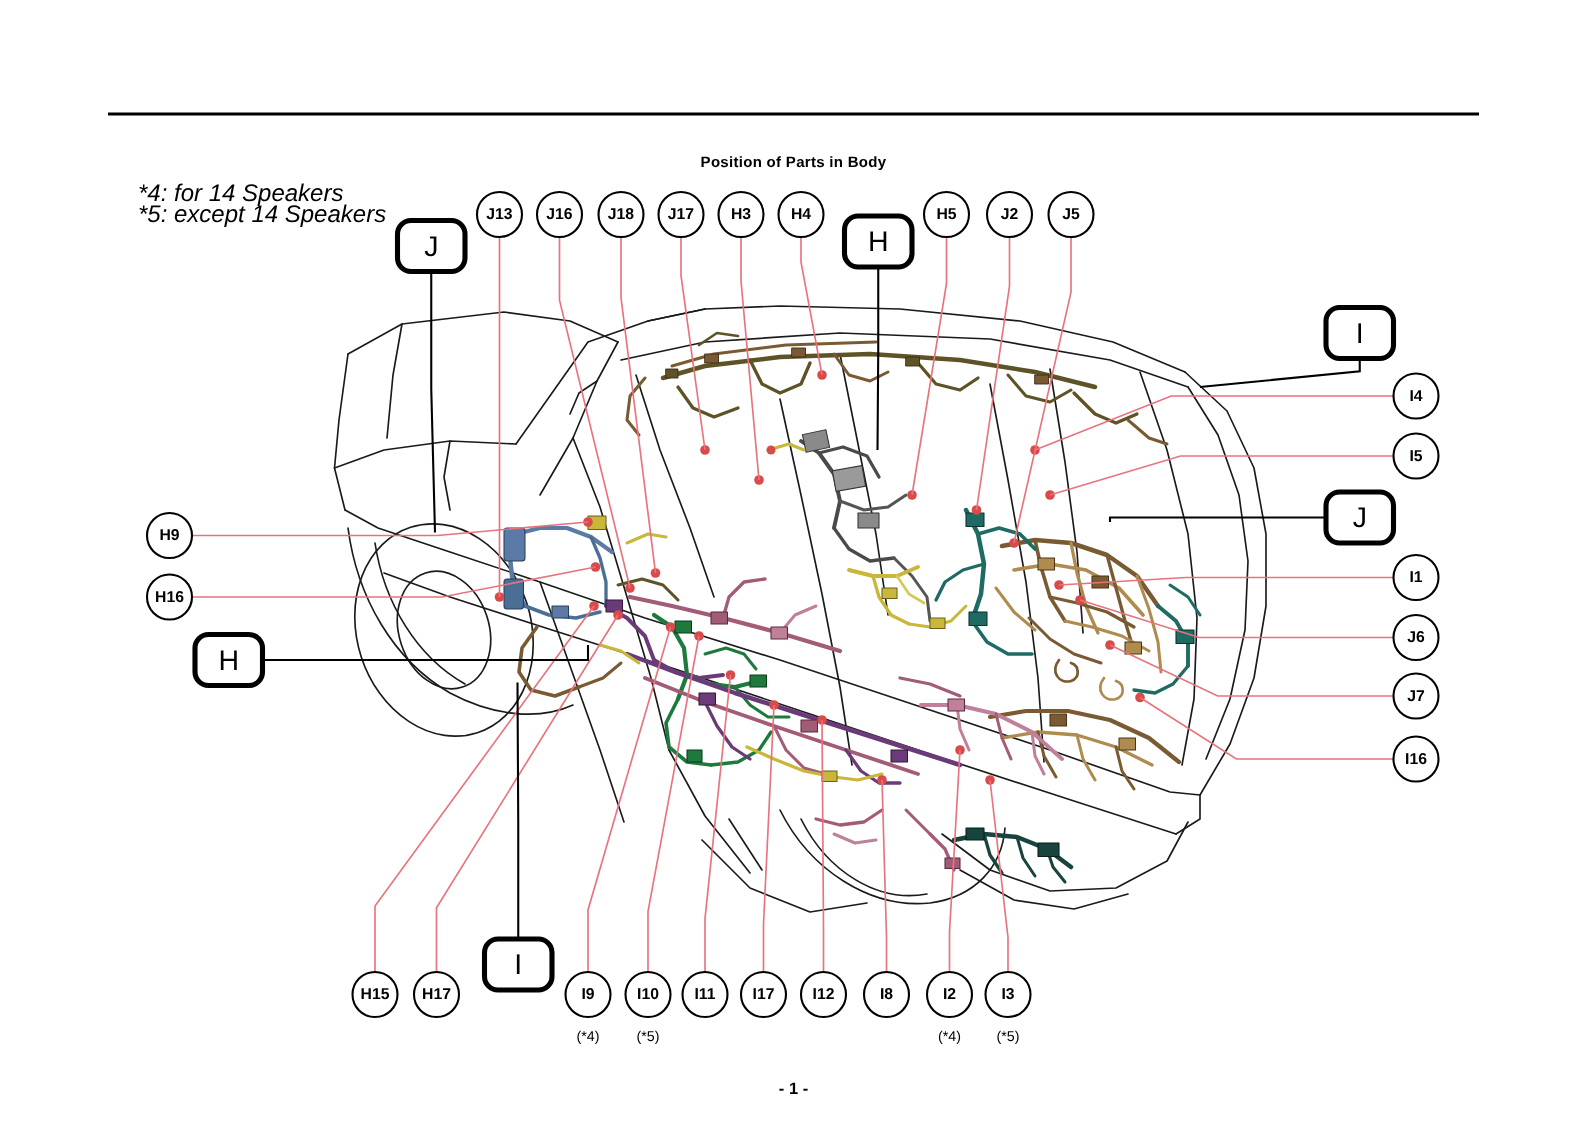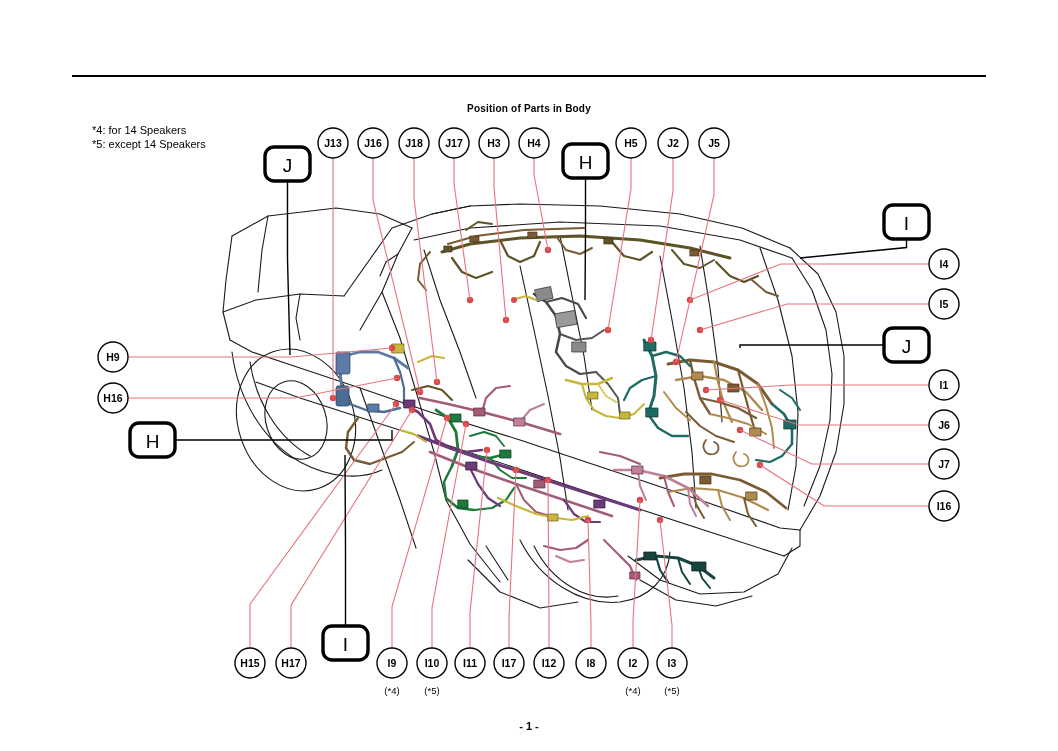--- a/index.html
+++ b/index.html
@@ -46,23 +46,24 @@
     top: 720px;
     width: 1058px;
     text-align: center;
     font-size: 11px;
     font-weight: bold;
   }
   .legend {
     position: absolute;
     left: 92px;
     top: 123px;
-    font-size: 11px;
+    font-size: 16px;
     line-height: 14px;
     white-space: pre;
+    font-style: italic;
   }
   svg.diagram {
     position: absolute;
     left: 0;
     top: 0;
     width: 1058px;
     height: 751px;
   }
   .callout-label {
     font-family: "Liberation Sans", sans-serif;

